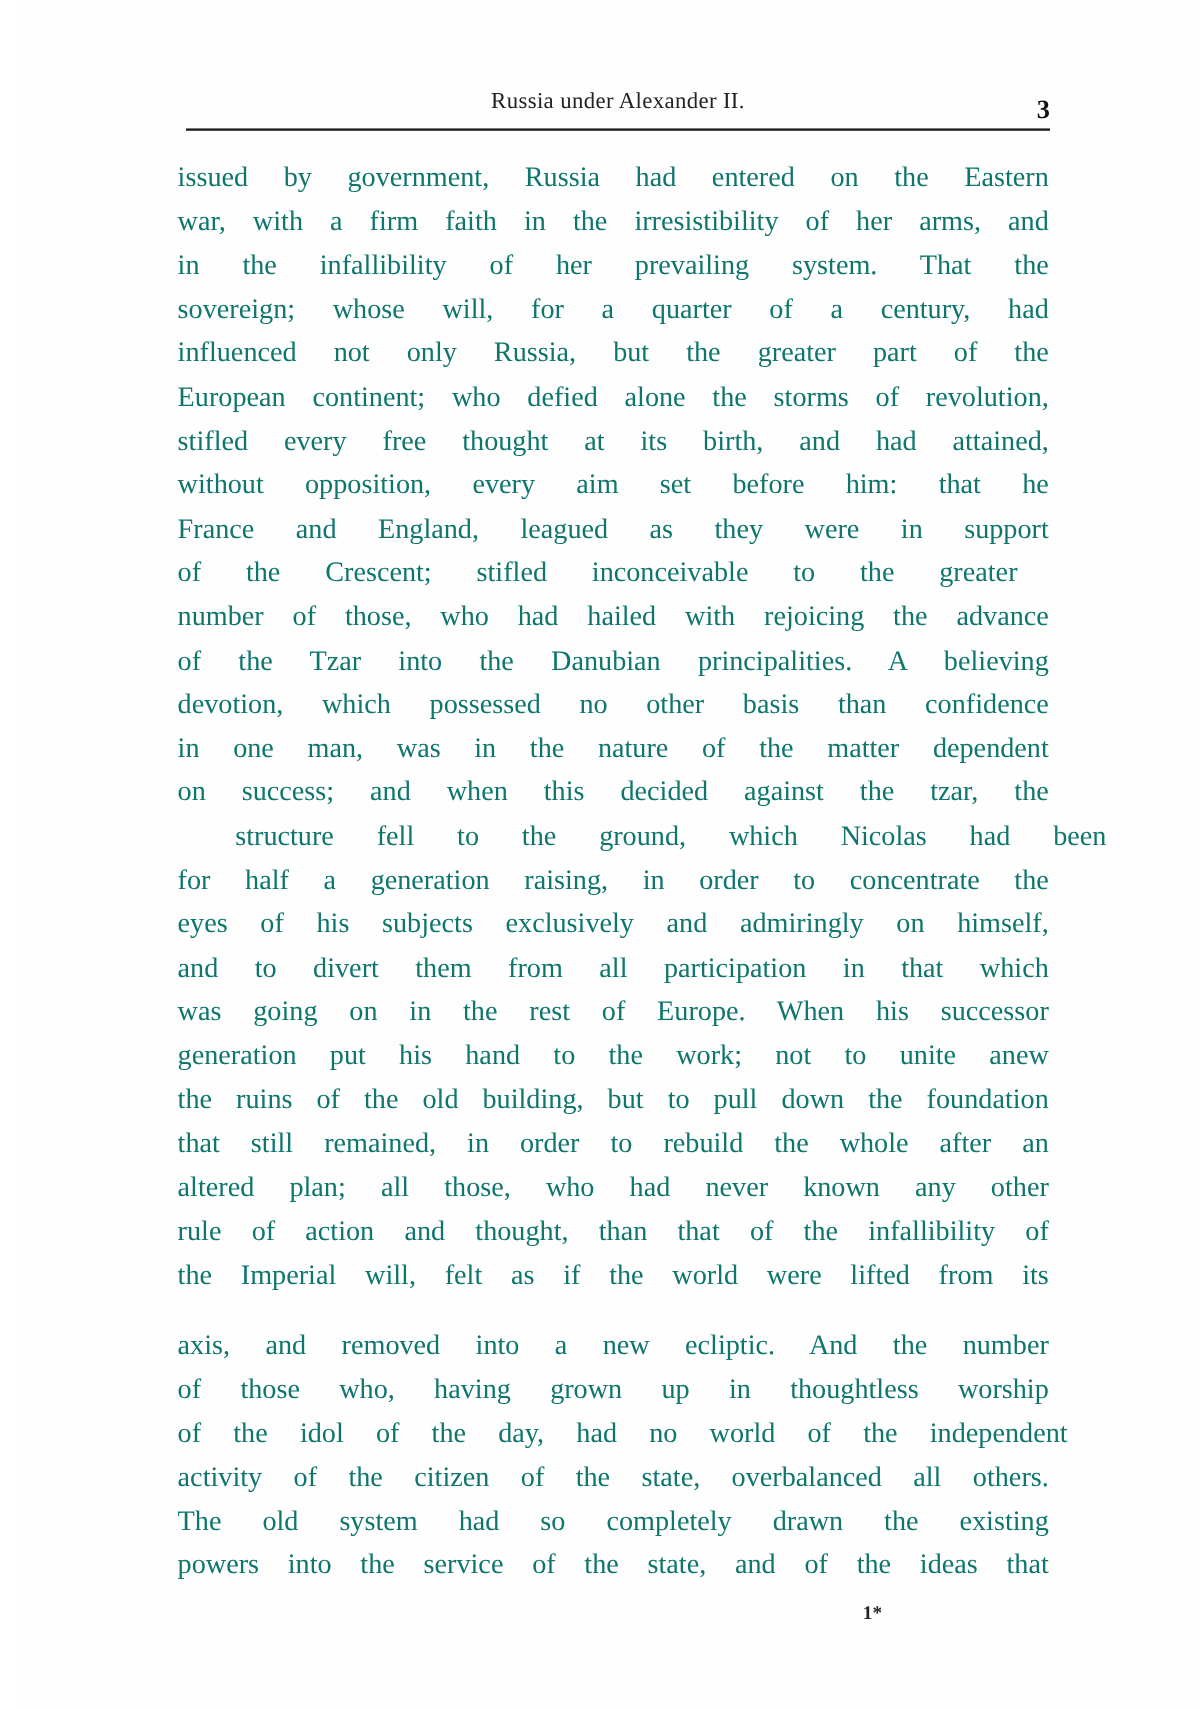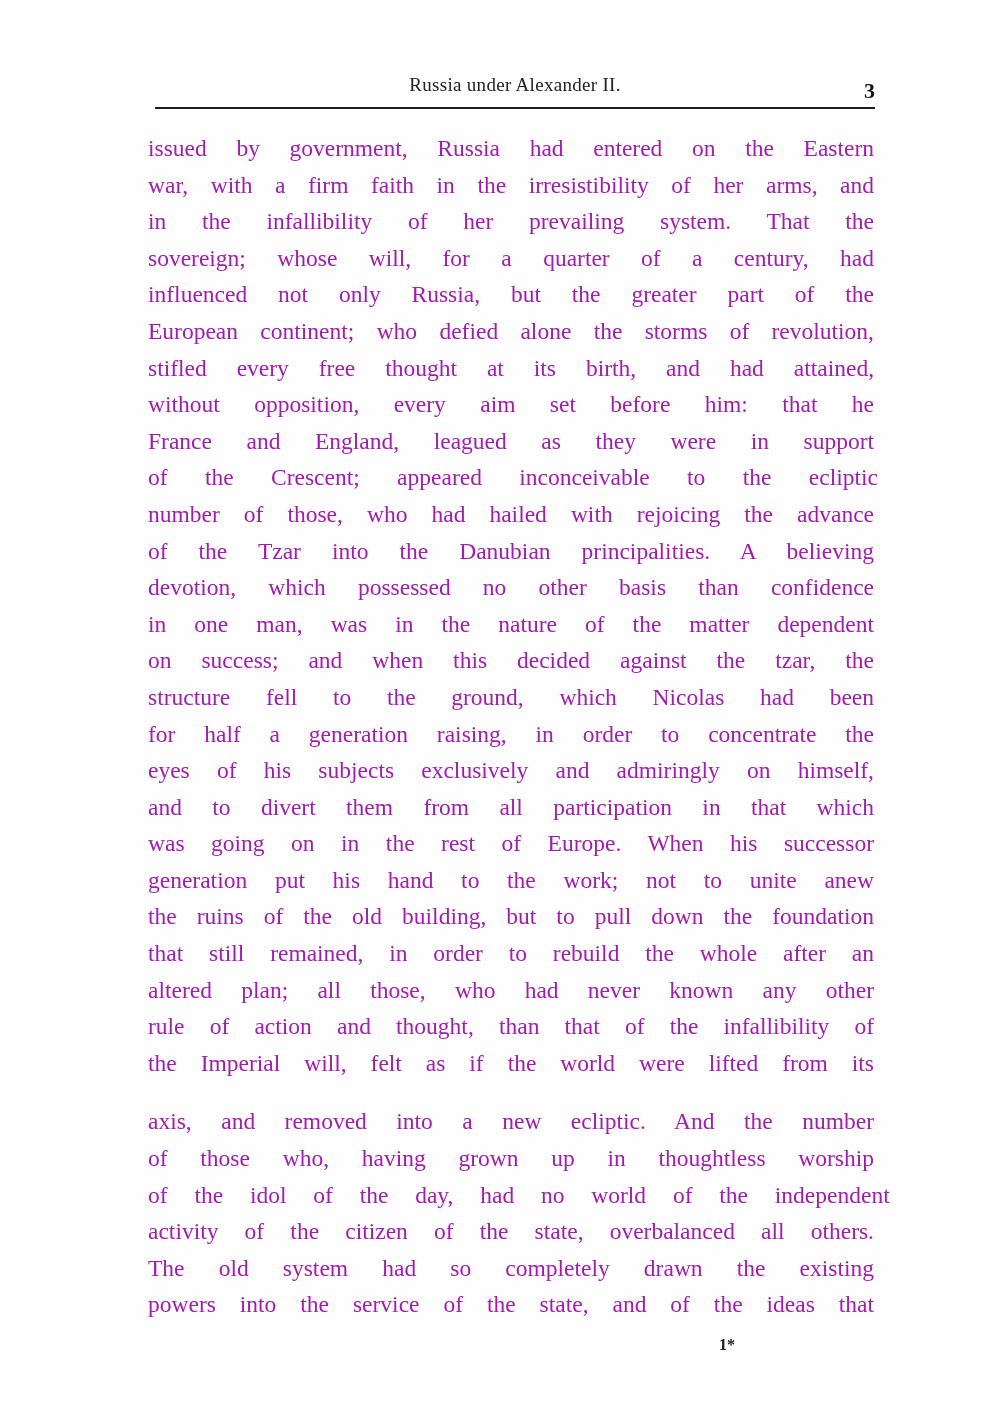--- a/index.html
+++ b/index.html
@@ -60,21 +60,21 @@
       width: 726px;
     }
     .line {
       display: block;
       height: 36.6px;
       line-height: 36.6px;
       font-size: 23.5px;
       text-align: justify;
       text-align-last: justify;
       white-space: nowrap;
-      color: #a21caf;
+      color: #0f766e;
     }
     .line.last {
       text-align-last: justify;
     }
     .signature {
       position: absolute;
       left: 707px;
       top: 1336px;
       font-size: 16px;
       font-weight: bold;
@@ -96,27 +96,27 @@
   <div class="body-text">
     <span class="line" style="white-space: nowrap; display: block; word-spacing: 23.7754px; text-align: left; text-align-last: left;">issued by government, Russia had entered on the Eastern</span>
     <span class="line" style="white-space: nowrap; display: block; word-spacing: 16.6648px; text-align: left; text-align-last: left;">war, with a firm faith in the irresistibility of her arms, and</span>
     <span class="line" style="white-space: nowrap; display: block; word-spacing: 29.8633px; text-align: left; text-align-last: left;">in the infallibility of her prevailing system. That the</span>
     <span class="line" style="white-space: nowrap; display: block; word-spacing: 25.5139px; text-align: left; text-align-last: left;">sovereign; whose will, for a quarter of a century, had</span>
     <span class="line" style="white-space: nowrap; display: block; word-spacing: 24.9774px; text-align: left; text-align-last: left;">influenced not only Russia, but the greater part of the</span>
     <span class="line" style="white-space: nowrap; display: block; word-spacing: 16.4336px; text-align: left; text-align-last: left;">European continent; who defied alone the storms of revolution,</span>
     <span class="line" style="white-space: nowrap; display: block; word-spacing: 24.0382px; text-align: left; text-align-last: left;">stifled every free thought at its birth, and had attained,</span>
     <span class="line" style="white-space: nowrap; display: block; word-spacing: 28.5039px; text-align: left; text-align-last: left;">without opposition, every aim set before him: that he</span>
     <span class="line" style="white-space: nowrap; display: block; word-spacing: 28.6738px; text-align: left; text-align-last: left;">France and England, leagued as they were in support</span>
-    <span class="line" style="white-space: nowrap; display: block; word-spacing: 31.4777px; text-align: left; text-align-last: left;">of the Crescent; appeared inconceivable to the ecliptic</span>
+    <span class="line" style="white-space: nowrap; display: block; word-spacing: 31.4777px; text-align: left; text-align-last: left;">of the Crescent; stifled inconceivable to the greater</span>
     <span class="line" style="white-space: nowrap; display: block; word-spacing: 18.1632px; text-align: left; text-align-last: left;">number of those, who had hailed with rejoicing the advance</span>
     <span class="line" style="white-space: nowrap; display: block; word-spacing: 25.1348px; text-align: left; text-align-last: left;">of the Tzar into the Danubian principalities. A believing</span>
     <span class="line" style="white-space: nowrap; display: block; word-spacing: 26.3304px; text-align: left; text-align-last: left;">devotion, which possessed no other basis than confidence</span>
     <span class="line" style="white-space: nowrap; display: block; word-spacing: 22.1562px; text-align: left; text-align-last: left;">in one man, was in the nature of the matter dependent</span>
     <span class="line" style="white-space: nowrap; display: block; word-spacing: 24.0694px; text-align: left; text-align-last: left;">on success; and when this decided against the tzar, the</span>
-    <span class="line" style="white-space: nowrap; display: block; word-spacing: 29.8145px; text-align: left; text-align-last: left;">structure fell to the ground, which Nicolas had been</span>
+    <span class="line" style="white-space: nowrap; display: block; word-spacing: 29.8145px; text-align: left; text-align-last: left; margin-left: 48px;">structure fell to the ground, which Nicolas had been</span>
     <span class="line" style="white-space: nowrap; display: block; word-spacing: 22.9566px; text-align: left; text-align-last: left;">for half a generation raising, in order to concentrate the</span>
     <span class="line" style="white-space: nowrap; display: block; word-spacing: 21.3242px; text-align: left; text-align-last: left;">eyes of his subjects exclusively and admiringly on himself,</span>
     <span class="line" style="white-space: nowrap; display: block; word-spacing: 24.4688px; text-align: left; text-align-last: left;">and to divert them from all participation in that which</span>
     <span class="line" style="white-space: nowrap; display: block; word-spacing: 20.6266px; text-align: left; text-align-last: left;">was going on in the rest of Europe. When his successor</span>
     <span class="line" style="white-space: nowrap; display: block; word-spacing: 21.825px; text-align: left; text-align-last: left;">generation put his hand to the work; not to unite anew</span>
     <span class="line" style="white-space: nowrap; display: block; word-spacing: 14.1378px; text-align: left; text-align-last: left;">the ruins of the old building, but to pull down the foundation</span>
     <span class="line" style="white-space: nowrap; display: block; word-spacing: 19.9375px; text-align: left; text-align-last: left;">that still remained, in order to rebuild the whole after an</span>
     <span class="line" style="white-space: nowrap; display: block; word-spacing: 23.3854px; text-align: left; text-align-last: left;">altered plan; all those, who had never known any other</span>
     <span class="line" style="white-space: nowrap; display: block; word-spacing: 19.2797px; text-align: left; text-align-last: left;">rule of action and thought, than that of the infallibility of</span>
     <span class="line" style="white-space: nowrap; display: block; word-spacing: 18.0653px; text-align: left; text-align-last: left;">the Imperial will, felt as if the world were lifted from its</span>

